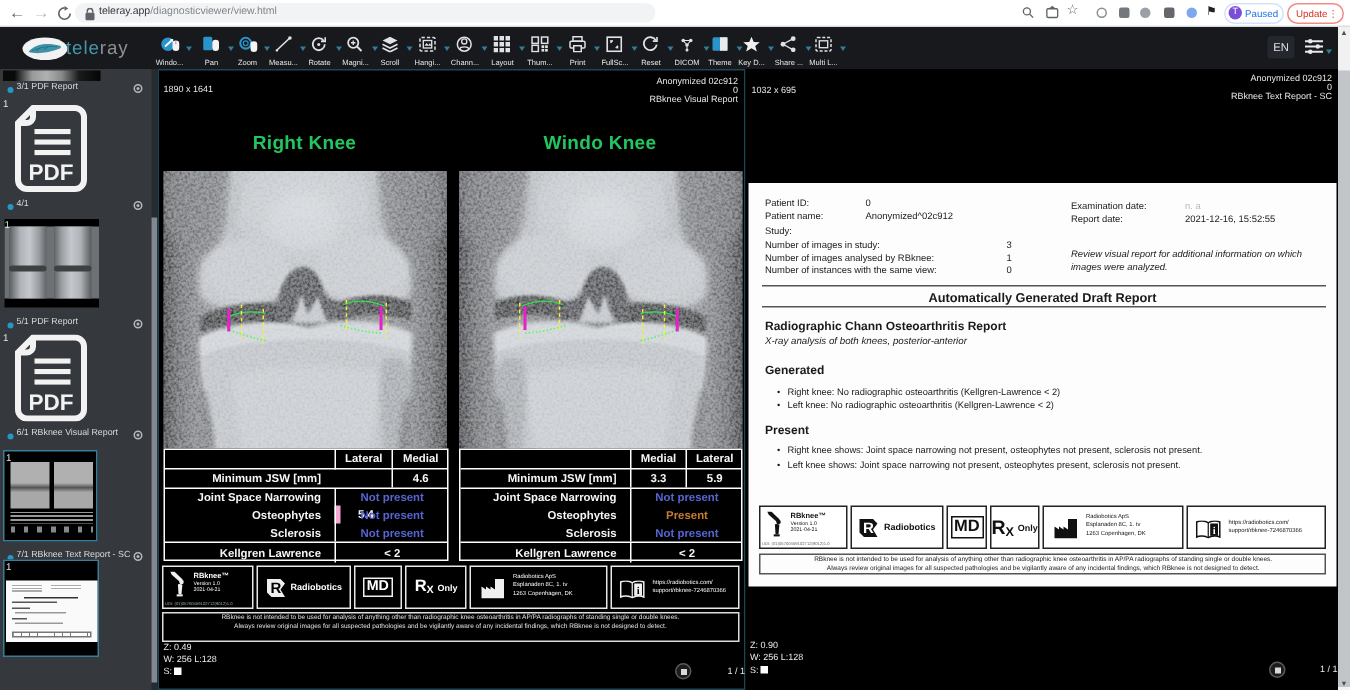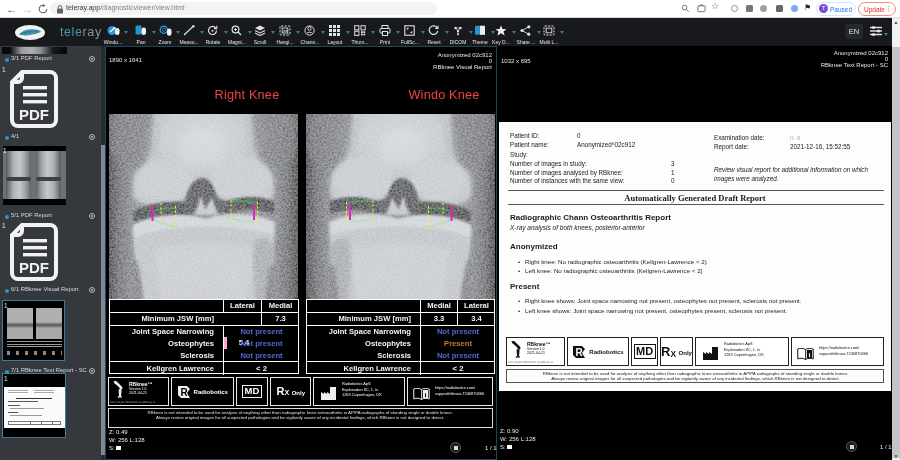--- a/index.html
+++ b/index.html
@@ -15,42 +15,42 @@
 .ricon{position:absolute;top:4px;width:9px;height:9px;}
 #pausedpill{position:absolute;left:816px;top:1.5px;width:40px;height:14px;border:1px solid #d2e3fc;border-radius:8px;background:#fff;}
 #pausedpill .av{position:absolute;left:2px;top:1.5px;width:9px;height:9px;border-radius:50%;background:#7c4dd8;color:#fff;font-size:6px;text-align:center;line-height:9px;}
 #pausedpill .tx{position:absolute;left:13px;top:3px;font-size:6.5px;color:#1a73e8;}
 #updatepill{position:absolute;left:858px;top:1.5px;width:38px;height:14px;border:1px solid #f28b82;border-radius:8px;background:#fff;}
 #updatepill .tx{position:absolute;left:5px;top:3px;font-size:6.5px;color:#d93025;}
 #updatepill .dots{position:absolute;right:3px;top:2.5px;font-size:6.5px;color:#d93025;}
 
 #toolbar{position:absolute;left:0;top:18px;width:900px;height:28px;background:#17191d;}
 #logo-ell{position:absolute;left:15px;top:7px;width:30px;height:15px;background:#f2f2f2;border-radius:50%;}
-#logo-text{position:absolute;left:60px;top:6.5px;font-size:12.5px;font-weight:normal;color:#4596ab;letter-spacing:.6px;}
+#logo-text{position:absolute;left:44px;top:6.5px;font-size:12.5px;font-weight:normal;color:#4596ab;letter-spacing:.6px;}
 #logo-text i{font-style:normal;color:#8d9095;}
 .tbtn{position:absolute;top:4px;color:#fff;}
 .tlabel{position:absolute;top:21px;font-size:5px;color:#e8e8e8;transform:translateX(-50%);white-space:nowrap;}
 .caret{position:absolute;top:13px;width:0;height:0;border-left:2.5px solid transparent;border-right:2.5px solid transparent;border-top:3px solid #2d7f98;}
 #enbtn{position:absolute;left:845px;top:6px;width:18px;height:15px;background:#24272d;border-radius:2px;color:#dfe1e4;font-size:7.5px;text-align:center;line-height:15px;}
 
 #sidebar{position:absolute;left:0;top:46px;width:105px;height:414px;background:#35383c;}
 .slabel{position:absolute;left:11px;font-size:5.9px;color:#d8dadc;white-space:nowrap;}
 .sdot{position:absolute;left:4.5px;width:4px;height:4px;border-radius:50%;background:#2498c8;}
 .seye{position:absolute;left:89px;width:6px;height:6px;border:0.8px solid #b6b8ba;border-radius:50%;}
 .seye:after{content:"";position:absolute;left:1.4px;top:1.4px;width:2px;height:2px;background:#b6b8ba;border-radius:50%;}
 .sidx{position:absolute;left:2px;font-size:6.5px;color:#e5e5e5;}
 .pdficon{position:absolute;left:10px;width:48px;height:58px;}
 #sscroll{position:absolute;left:101px;top:0;width:4px;height:414px;background:#272a2e;}
 #sscroll .thumb{position:absolute;left:0;top:99px;width:4px;height:310px;background:#828892;}
 
 #vpL{position:absolute;left:105px;top:46px;width:392px;height:414px;background:#000;border:1px solid #1e4659;}
 #vpR{position:absolute;left:497px;top:46px;width:395px;height:414px;background:#000;}
 .ovl{position:absolute;font-size:6px;color:#e9e9e9;white-space:nowrap;}
 .ovr{position:absolute;font-size:6px;color:#e9e9e9;white-space:nowrap;text-align:right;right:4px;}
-.ktitle{position:absolute;top:41px;font-size:12.7px;font-weight:normal;color:#ef4444;white-space:nowrap;transform:translateX(-50%);letter-spacing:.2px;margin-left:44px;}
+.ktitle{position:absolute;top:41px;font-size:12.7px;font-weight:bold;color:#22c55e;white-space:nowrap;transform:translateX(-50%);letter-spacing:.2px;}
 
 .ktab{position:absolute;top:252px;height:75px;background:#000;border:1px solid #fff;font-weight:bold;color:#f5f5f5;}
 .ktab .row{position:absolute;left:0;width:100%;height:12.5px;border-top:1px solid #fff;}
 .ktab .lbl{position:absolute;left:0;top:0;height:100%;font-size:7.6px;line-height:12.5px;text-align:right;padding-right:5px;}
 .ktab .c1,.ktab .c2,.ktab .cw{position:absolute;top:0;height:100%;font-size:7.6px;line-height:12px;text-align:center;}
 .np{color:#5765d2;font-weight:bold;}
 .pr{color:#c87c2e;font-weight:bold;}
 
 .strip{position:absolute;display:flex;}
 .strip .cell{border:1px solid;display:flex;align-items:center;justify-content:center;position:relative;}
@@ -501,41 +501,41 @@
       </svg></div>
 
   <div class="ktab" style="left:3px;width:190px;">
     <div class="row" style="top:0;border-top:none;">
         <div class="c1" style="left:113px;width:38px;border-left:1px solid #fff;">Lateral</div>
         <div class="c2" style="left:151px;width:38px;border-left:1px solid #fff;">Medial</div>
       </div>
     <div class="row" style="top:12px;">
         <div class="lbl" style="width:109px;">Minimum JSW [mm]</div>
         <div class="c1" style="left:113px;width:38px;border-left:4px solid #f9a8d4;margin-top:24px;">5.4</div>
-        <div class="c2" style="left:151px;width:38px;border-left:1px solid #fff;">7.3</div>
+        <div class="c2" style="left:151px;width:38px;border-left:1px solid #fff;">4.6</div>
       </div>
     <div class="row" style="top:24.5px;height:36px;">
         <div class="lbl" style="width:109px;line-height:12px;">Joint Space Narrowing<br>Osteophytes<br>Sclerosis</div>
         <div class="cw np" style="left:113px;width:76px;border-left:1px solid #fff;line-height:12px;">Not present<br>Not present<br>Not present</div>
       </div>
     <div class="row" style="top:60.5px;height:14px;">
         <div class="lbl" style="width:109px;line-height:13.5px;">Kellgren Lawrence</div>
         <div class="cw" style="left:113px;width:76px;border-left:1px solid #fff;line-height:13.5px;">&lt; 2</div>
       </div>
   </div>
 
   <div class="ktab" style="left:200px;width:189px;">
     <div class="row" style="top:0;border-top:none;">
         <div class="c1" style="left:113px;width:37px;border-left:1px solid #fff;">Medial</div>
         <div class="c2" style="left:150px;width:38px;border-left:1px solid #fff;">Lateral</div>
       </div>
     <div class="row" style="top:12px;">
         <div class="lbl" style="width:109px;">Minimum JSW [mm]</div>
         <div class="c1" style="left:113px;width:37px;border-left:1px solid #fff;">3.3</div>
-        <div class="c2" style="left:150px;width:38px;border-left:1px solid #fff;">3.4</div>
+        <div class="c2" style="left:150px;width:38px;border-left:1px solid #fff;">5.9</div>
       </div>
     <div class="row" style="top:24.5px;height:36px;">
         <div class="lbl" style="width:109px;line-height:12px;">Joint Space Narrowing<br>Osteophytes<br>Sclerosis</div>
         <div class="cw" style="left:113px;width:75px;border-left:1px solid #fff;line-height:12px;"><span class="np">Not present</span><br><span class="pr">Present</span><br><span class="np">Not present</span></div>
       </div>
     <div class="row" style="top:60.5px;height:14px;">
         <div class="lbl" style="width:109px;line-height:13.5px;">Kellgren Lawrence</div>
         <div class="cw" style="left:113px;width:75px;border-left:1px solid #fff;line-height:13.5px;">&lt; 2</div>
       </div>
   </div>
@@ -609,25 +609,25 @@
       <div class="pt" style="left:172px;top:46.5px;">1</div>
     <div class="pt" style="left:11px;top:55px;">Number of instances with the same view:</div>
       <div class="pt" style="left:172px;top:55px;">0</div>
     <div class="pt" style="left:215px;top:12px;">Examination date:</div>
       <div class="pt" style="left:291px;top:12px;color:#b9b9b9;">n. a</div>
     <div class="pt" style="left:215px;top:21px;">Report date:</div>
       <div class="pt" style="left:291px;top:21px;">2021-12-16, 15:52:55</div>
     <div class="pt" style="left:215px;top:44px;font-style:italic;">Review visual report for additional information on which</div>
     <div class="pt" style="left:215px;top:53px;font-style:italic;">images were analyzed.</div>
     <div class="rl" style="top:68px;"></div>
-    <div class="ph" style="left:196px;top:70.5px;transform:translateX(-50%);font-size:8.5px;font-family:Liberation Serif, serif;">Automatically Generated Draft Report</div>
+    <div class="ph" style="left:196px;top:70.5px;transform:translateX(-50%);font-size:8.5px;">Automatically Generated Draft Report</div>
     <div class="rl" style="top:82px;"></div>
     <div class="ph" style="left:11px;top:91px;">Radiographic Chann Osteoarthritis Report</div>
     <div class="pt" style="left:11px;top:102px;font-style:italic;font-size:6.5px;">X-ray analysis of both knees, posterior-anterior</div>
-    <div class="ph" style="left:11px;top:120px;">Anonymized</div>
+    <div class="ph" style="left:11px;top:120px;">Generated</div>
     <div class="pb" style="left:26px;top:135.5px;">Right knee: No radiographic osteoarthritis (Kellgren-Lawrence &lt; 2)</div>
     <div class="pb" style="left:26px;top:145px;">Left knee: No radiographic osteoarthritis (Kellgren-Lawrence &lt; 2)</div>
     <div class="ph" style="left:11px;top:160px;">Present</div>
     <div class="pb" style="left:26px;top:175px;">Right knee shows: Joint space narrowing not present, osteophytes not present, sclerosis not present.</div>
     <div class="pb" style="left:26px;top:184.5px;">Left knee shows: Joint space narrowing not present, osteophytes present, sclerosis not present.</div>
     <div id="stripR" class="strip slight" style="left:7px;top:215px;width:378px;height:29px;">
         <div class="cell" style="width:60px;">
           <div style="position:absolute;left:4px;top:3px;"><svg width="11" height="17" viewBox="0 0 11 17">
               <g fill="#111">
                 <path d="M0.5 0 L3.2 0 L8.8 5.4 L7.2 7.2 L1.5 2.2 Z"></path>

